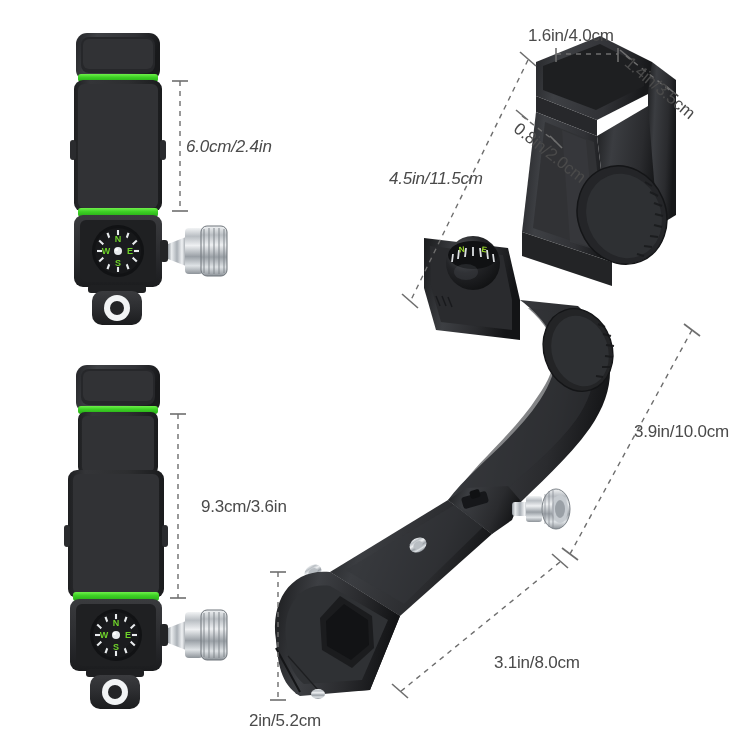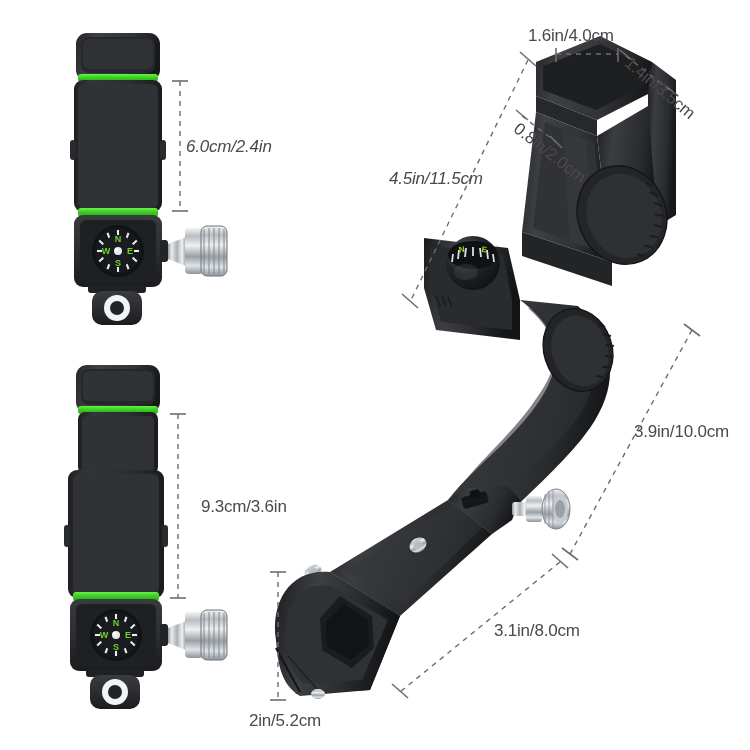--- a/index.html
+++ b/index.html
@@ -409,17 +409,17 @@
   <div class="dim-label" style="left:516px; top:118px; transform:rotate(38deg); transform-origin:0 50%;">0.8in/2.0cm</div>
 
   <div class="dim-label" style="left:389px; top:170px;font-style:italic;">4.5in/11.5cm</div>
 
   <div class="dim-label" style="left:186px; top:138px;font-style:italic;">6.0cm/2.4in</div>
 
   <div class="dim-label" style="left:201px; top:498px;">9.3cm/3.6in</div>
 
   <div class="dim-label" style="left:634px; top:423px;">3.9in/10.0cm</div>
 
-  <div class="dim-label" style="left:494px; top:622px;">3.1in/8.0cm</div>
+  <div class="dim-label" style="left:494px; top:654px;">3.1in/8.0cm</div>
 
   <div class="dim-label" style="left:249px; top:712px;">2in/5.2cm</div>
 
 </div>
 
 </body></html>

